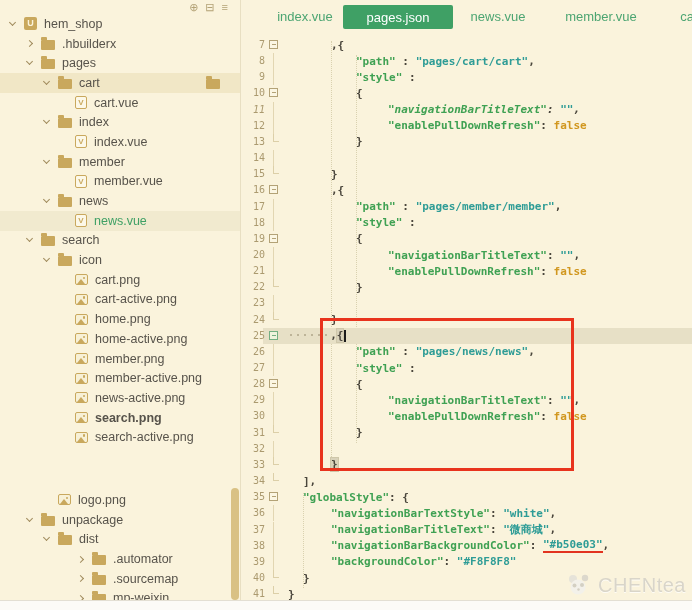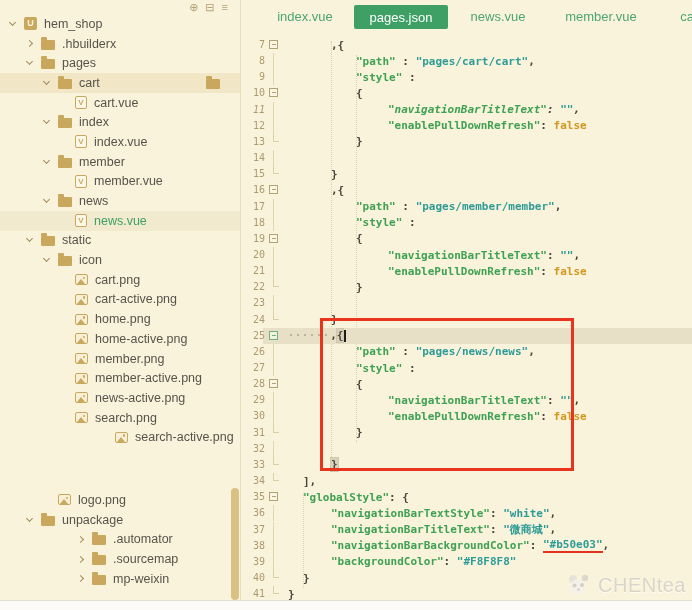--- a/index.html
+++ b/index.html
@@ -129,21 +129,21 @@
           <span class="lbl">news</span>
         </div>
         <div class="tree-row open" style="padding-left: 61px;">
           <span class="chev none"></span>
           <span class="ticon vue">V</span>
           <span class="lbl">news.vue</span>
         </div>
         <div class="tree-row" style="padding-left: 27px;">
           <span class="chev exp"></span>
           <span class="ticon folder"></span>
-          <span class="lbl">static</span>
+          <span class="lbl">search</span>
         </div>
         <div class="tree-row" style="padding-left: 44px; text-align: right;">
           <span class="chev exp"></span>
           <span class="ticon folder"></span>
           <span class="lbl">icon</span>
         </div>
         <div class="tree-row" style="padding-left: 61px;">
           <span class="chev none"></span>
           <span class="ticon img"></span>
           <span class="lbl">cart.png</span>
@@ -171,39 +171,44 @@
         <div class="tree-row" style="padding-left: 61px;">
           <span class="chev none"></span>
           <span class="ticon img"></span>
           <span class="lbl">member-active.png</span>
         </div>
         <div class="tree-row" style="padding-left: 61px;">
           <span class="chev none"></span>
           <span class="ticon img"></span>
           <span class="lbl">news-active.png</span>
         </div>
-        <div class="tree-row" style="padding-left: 61px;">
+        <div class="tree-row" style="padding-left: 61px; font-weight: bold;">
           <span class="chev none"></span>
           <span class="ticon img"></span>
           <span class="lbl">search.png</span>
         </div>
-        <div class="tree-row" style="padding-left: 61px; margin-left: 40px;">
+        <div class="tree-row" style="padding-left: 61px;">
           <span class="chev none"></span>
           <span class="ticon img"></span>
           <span class="lbl">search-active.png</span>
         </div>
         <div class="tree-row" style="padding-left: 44px; margin-top: 43px;">
           <span class="chev none"></span>
           <span class="ticon img"></span>
           <span class="lbl">logo.png</span>
         </div>
         <div class="tree-row" style="padding-left: 27px;">
           <span class="chev exp"></span>
           <span class="ticon folder"></span>
           <span class="lbl">unpackage</span>
+        </div>
+        <div class="tree-row" style="padding-left: 44px;">
+          <span class="chev exp"></span>
+          <span class="ticon folder"></span>
+          <span class="lbl">dist</span>
         </div>
         <div class="tree-row" style="padding-left: 78px;">
           <span class="chev col"></span>
           <span class="ticon folder"></span>
           <span class="lbl">.automator</span>
         </div>
         <div class="tree-row" style="padding-left: 78px;">
           <span class="chev col"></span>
           <span class="ticon folder"></span>
           <span class="lbl">.sourcemap</span>
@@ -213,21 +218,21 @@
           <span class="ticon folder"></span>
           <span class="lbl">mp-weixin</span>
         </div>
       </div>
     <div class="sb-scroll"></div>
   </div>
   <div class="vdiv"></div>
 
   <div class="tabbar" id="tabbar">
       <div class="tab" style="left: 18px; width: 92px;">index.vue</div>
-      <div class="tab active" style="left: 113px; width: 94px;">pages.json</div>
+      <div class="tab active" style="left: 102px; width: 110px;">pages.json</div>
       <div class="tab" style="left: 212px; width: 90px;">news.vue</div>
       <div class="tab" style="left: 308px; width: 104px;">member.vue</div>
       <div class="tab" style="left: 415px; width: 70px;">cart</div>
     </div>
 
   <div class="editor" id="editor">
     <div class="iguide" style="left:62px; top:460px; height:95px;"></div>
     <div class="iguide" style="left:90px; top:8px; height:420px;"></div>
     <div class="iguide" style="left:115px; top:22px; height:388px;"></div>
   <div class="code-line" style="top: 4px; position: absolute; left: 0px; width: 451px;">

